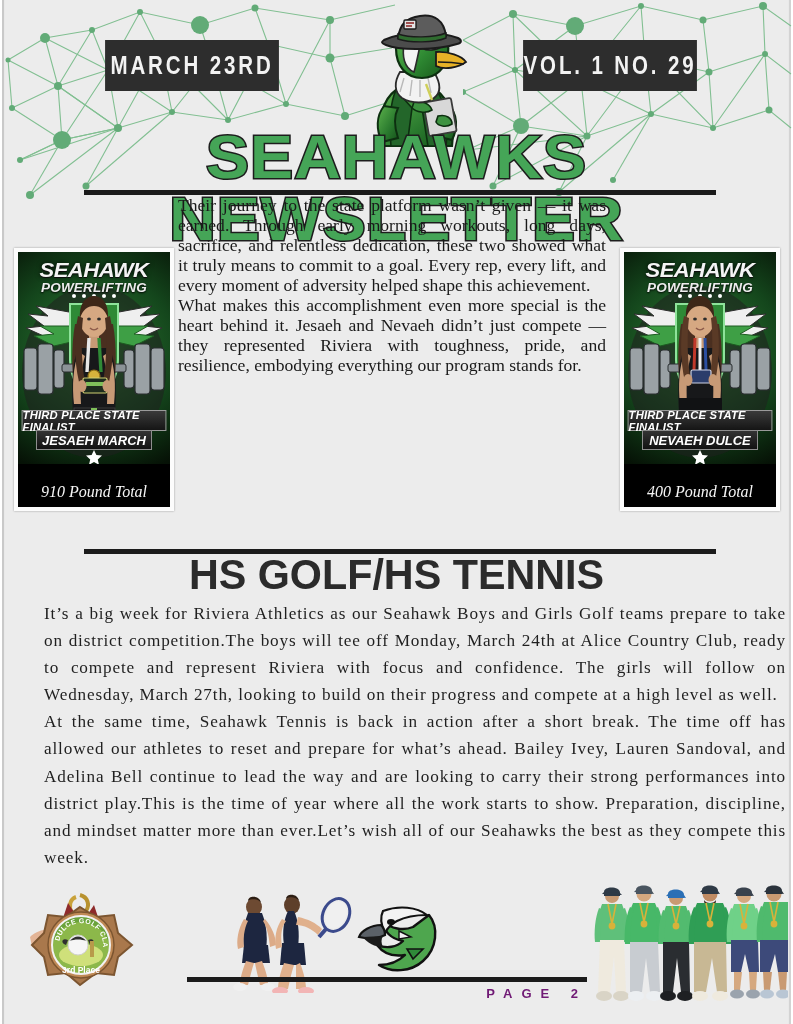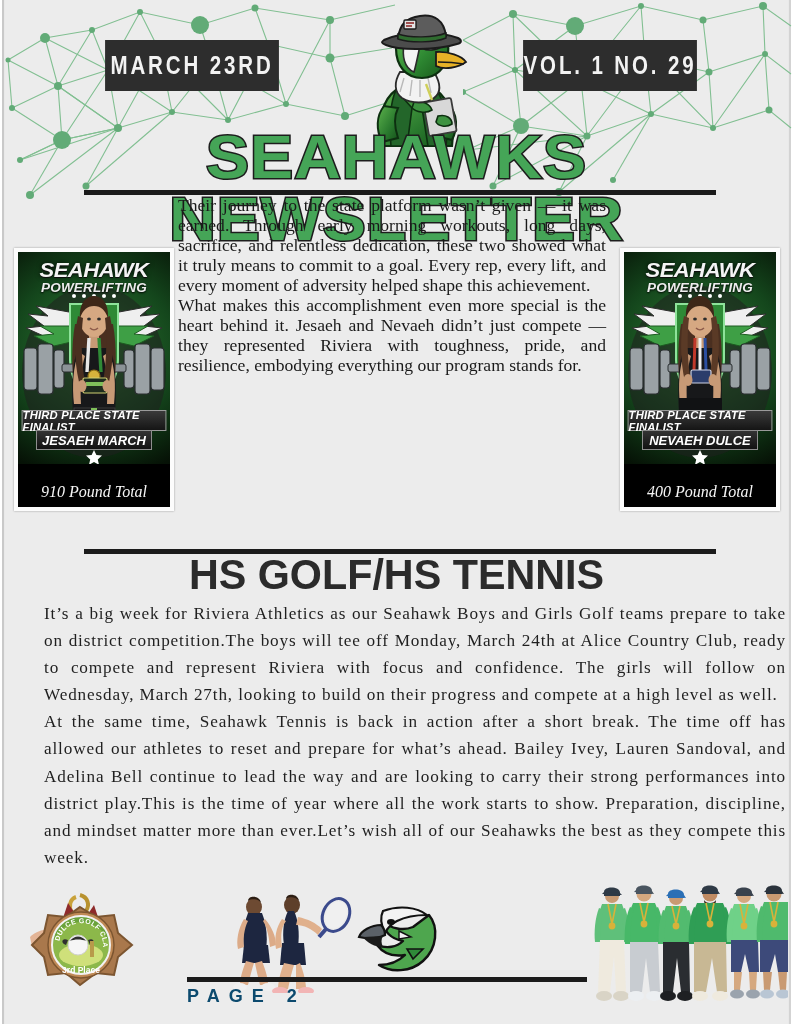--- a/index.html
+++ b/index.html
@@ -267,26 +267,26 @@
     top: 977px;
     width: 400px;
     height: 5px;
     background: #1b1b1b;
   }
   .page-num {
     position: absolute;
     left: 187px;
     top: 986px;
     width: 400px;
-    text-align: left;
+    text-align: right;
     font-family: "Liberation Sans", sans-serif;
     font-weight: 700;
-    font-size: 18px;
+    font-size: 13px;
     letter-spacing: 9px;
-    color: #0c4a6e;
+    color: #701a75;
   }
 </style>
 </head>
 <body>
 
 <div class="page">
 
   <div class="page-edge-left"></div>
   <div class="page-edge-right"></div>
 

